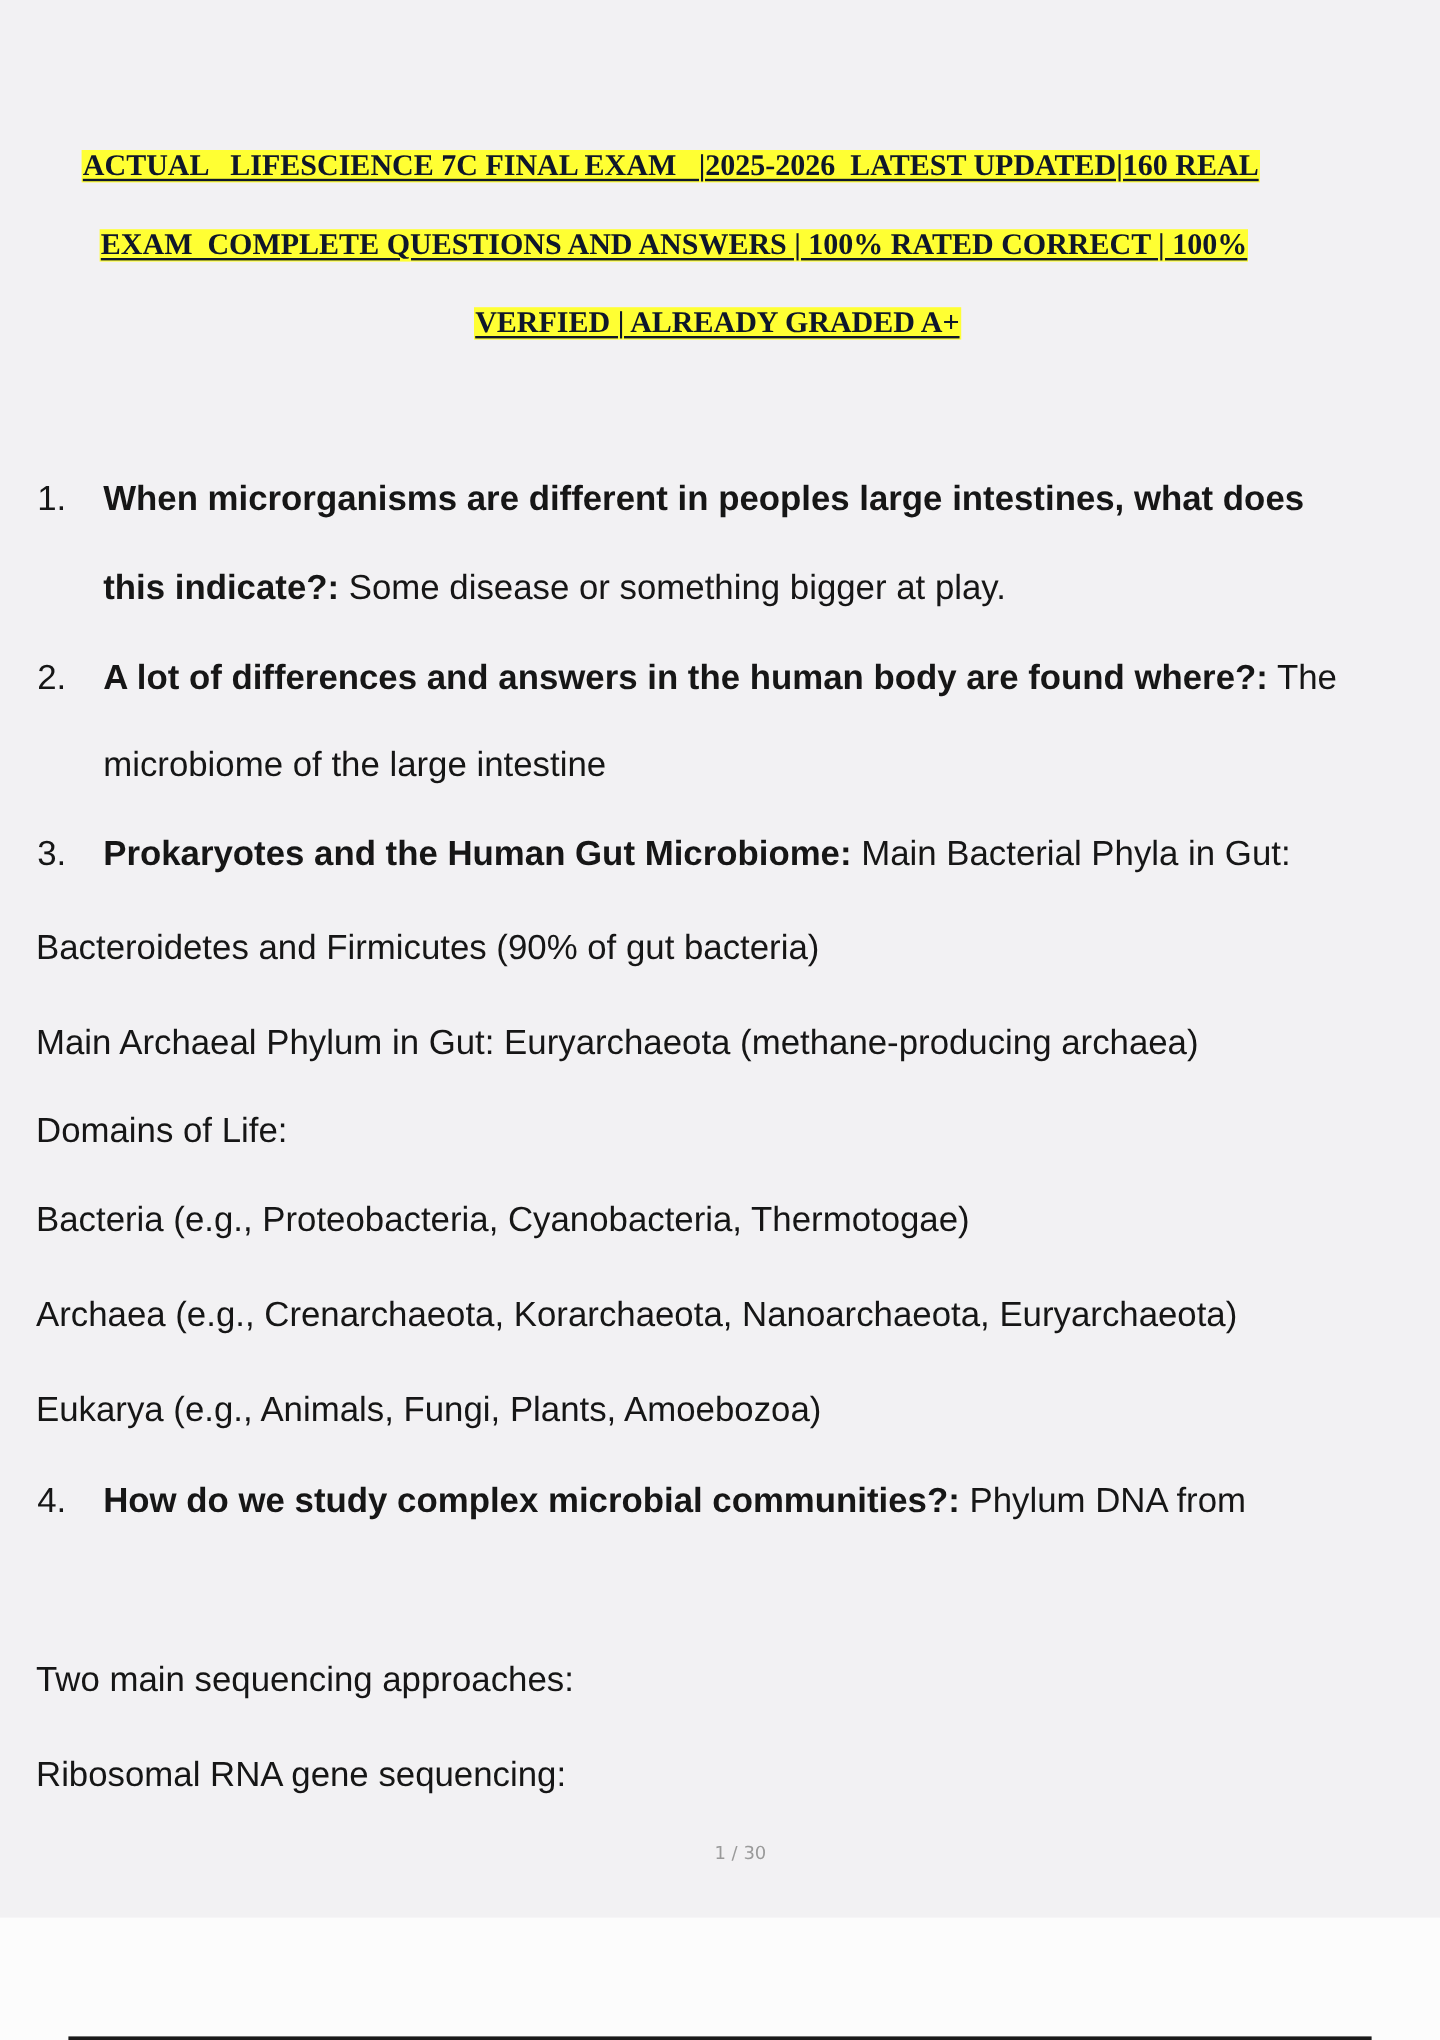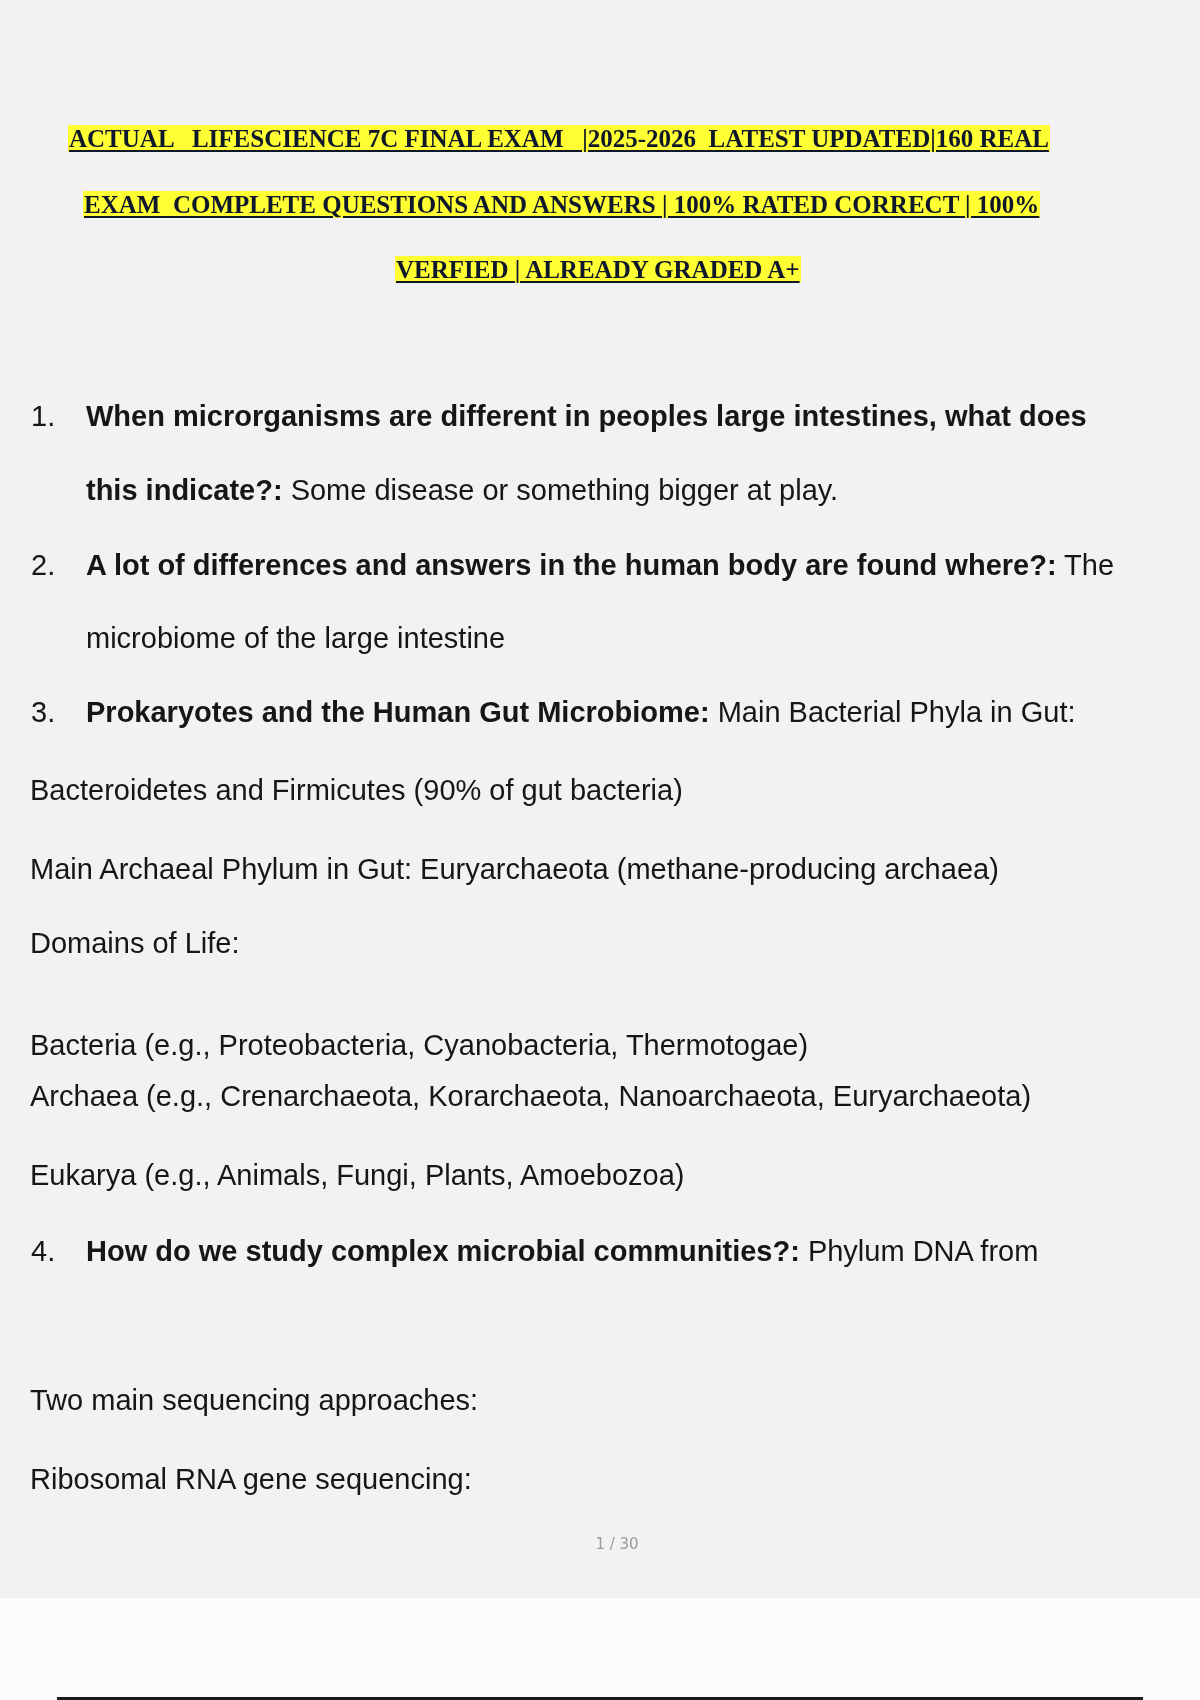--- a/index.html
+++ b/index.html
@@ -81,21 +81,21 @@
 
   <div class="line" style="top:547px; left:31px;">2.</div>
   <div class="line ind" style="top:547px;"><b>A lot of differences and answers in the human body are found where?:</b><span> The</span></div>
   <div class="line ind" style="top:620px;">microbiome of the large intestine</div>
 
   <div class="line" style="top:694px; left:31px;">3.</div>
   <div class="line ind" style="top:694px;"><b>Prokaryotes and the Human Gut Microbiome:</b><span> Main Bacterial Phyla in Gut:</span></div>
   <div class="line flush" style="top:772px;">Bacteroidetes and Firmicutes (90% of gut bacteria)</div>
   <div class="line flush" style="top:851px;text-align:center;">Main Archaeal Phylum in Gut: Euryarchaeota (methane-producing archaea)</div>
   <div class="line flush" style="top:925px;">Domains of Life:</div>
-  <div class="line flush" style="top:999px;margin-top:28px;">Bacteria (e.g., Proteobacteria, Cyanobacteria, Thermotogae)</div>
+  <div class="line flush" style="top:999px;">Bacteria (e.g., Proteobacteria, Cyanobacteria, Thermotogae)</div>
   <div class="line flush" style="top:1078px;">Archaea (e.g., Crenarchaeota, Korarchaeota, Nanoarchaeota, Euryarchaeota)</div>
   <div class="line flush" style="top:1157px;">Eukarya (e.g., Animals, Fungi, Plants, Amoebozoa)</div>
 
   <div class="line" style="top:1233px; left:31px;">4.</div>
   <div class="line ind" style="top:1233px;"><b>How do we study complex microbial communities?:</b><span> Phylum DNA from</span></div>
   <div class="line flush" style="top:1382px;">Two main sequencing approaches:</div>
   <div class="line flush" style="top:1461px;">Ribosomal RNA gene sequencing:</div>
 
   <div class="pagenum">1 / 30</div>
 </div>

